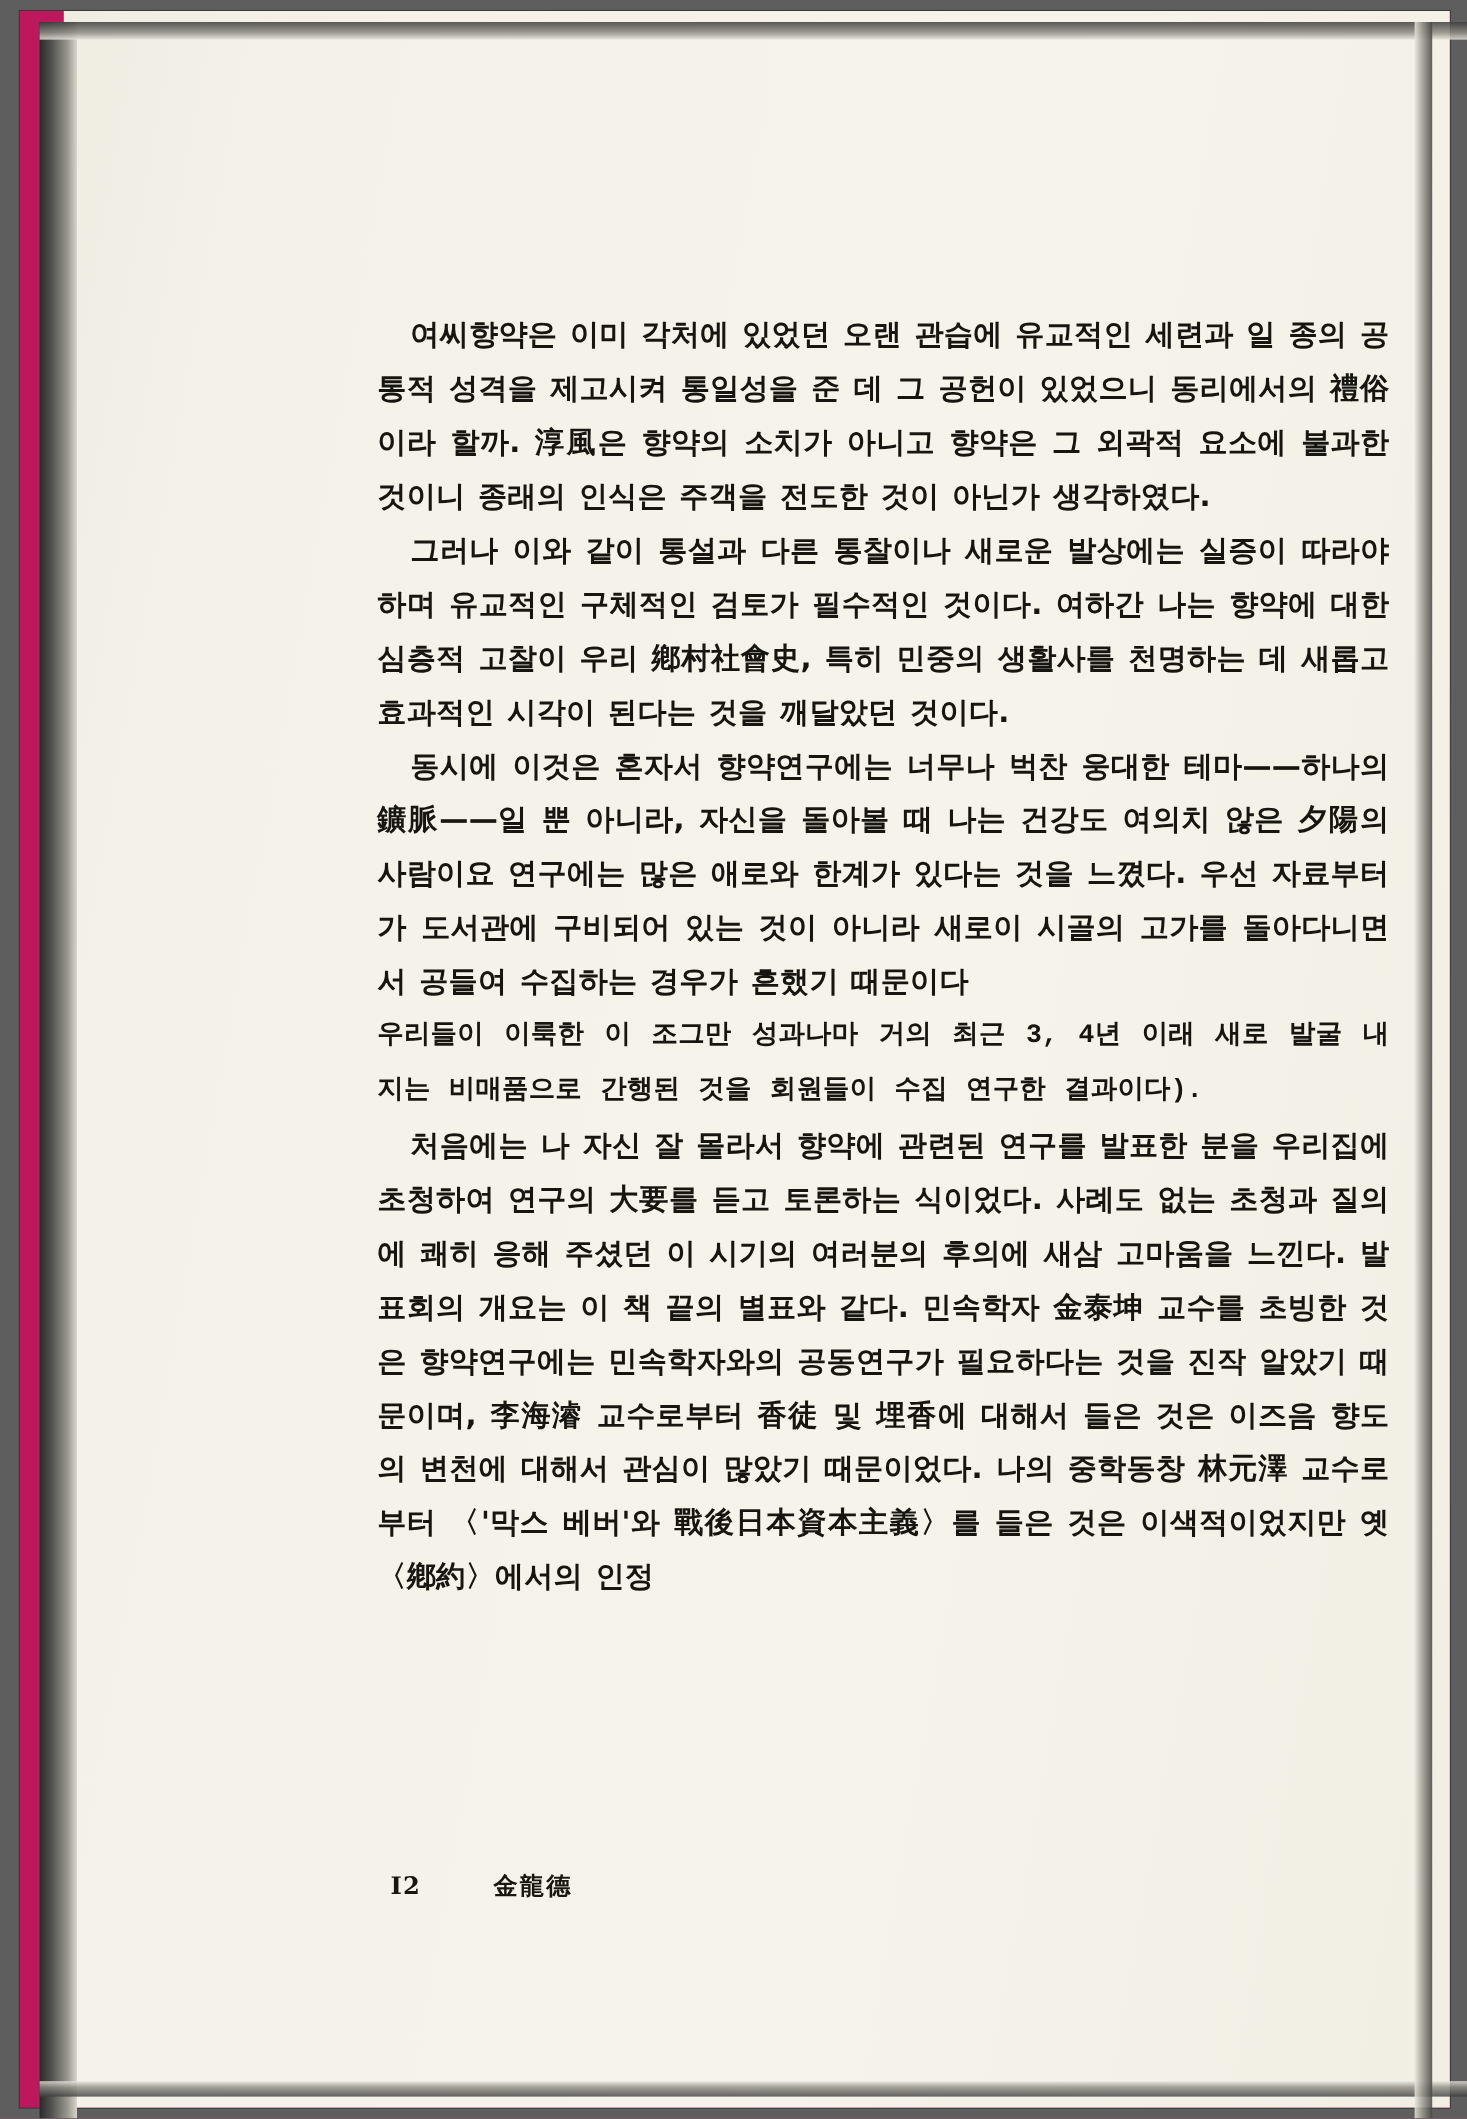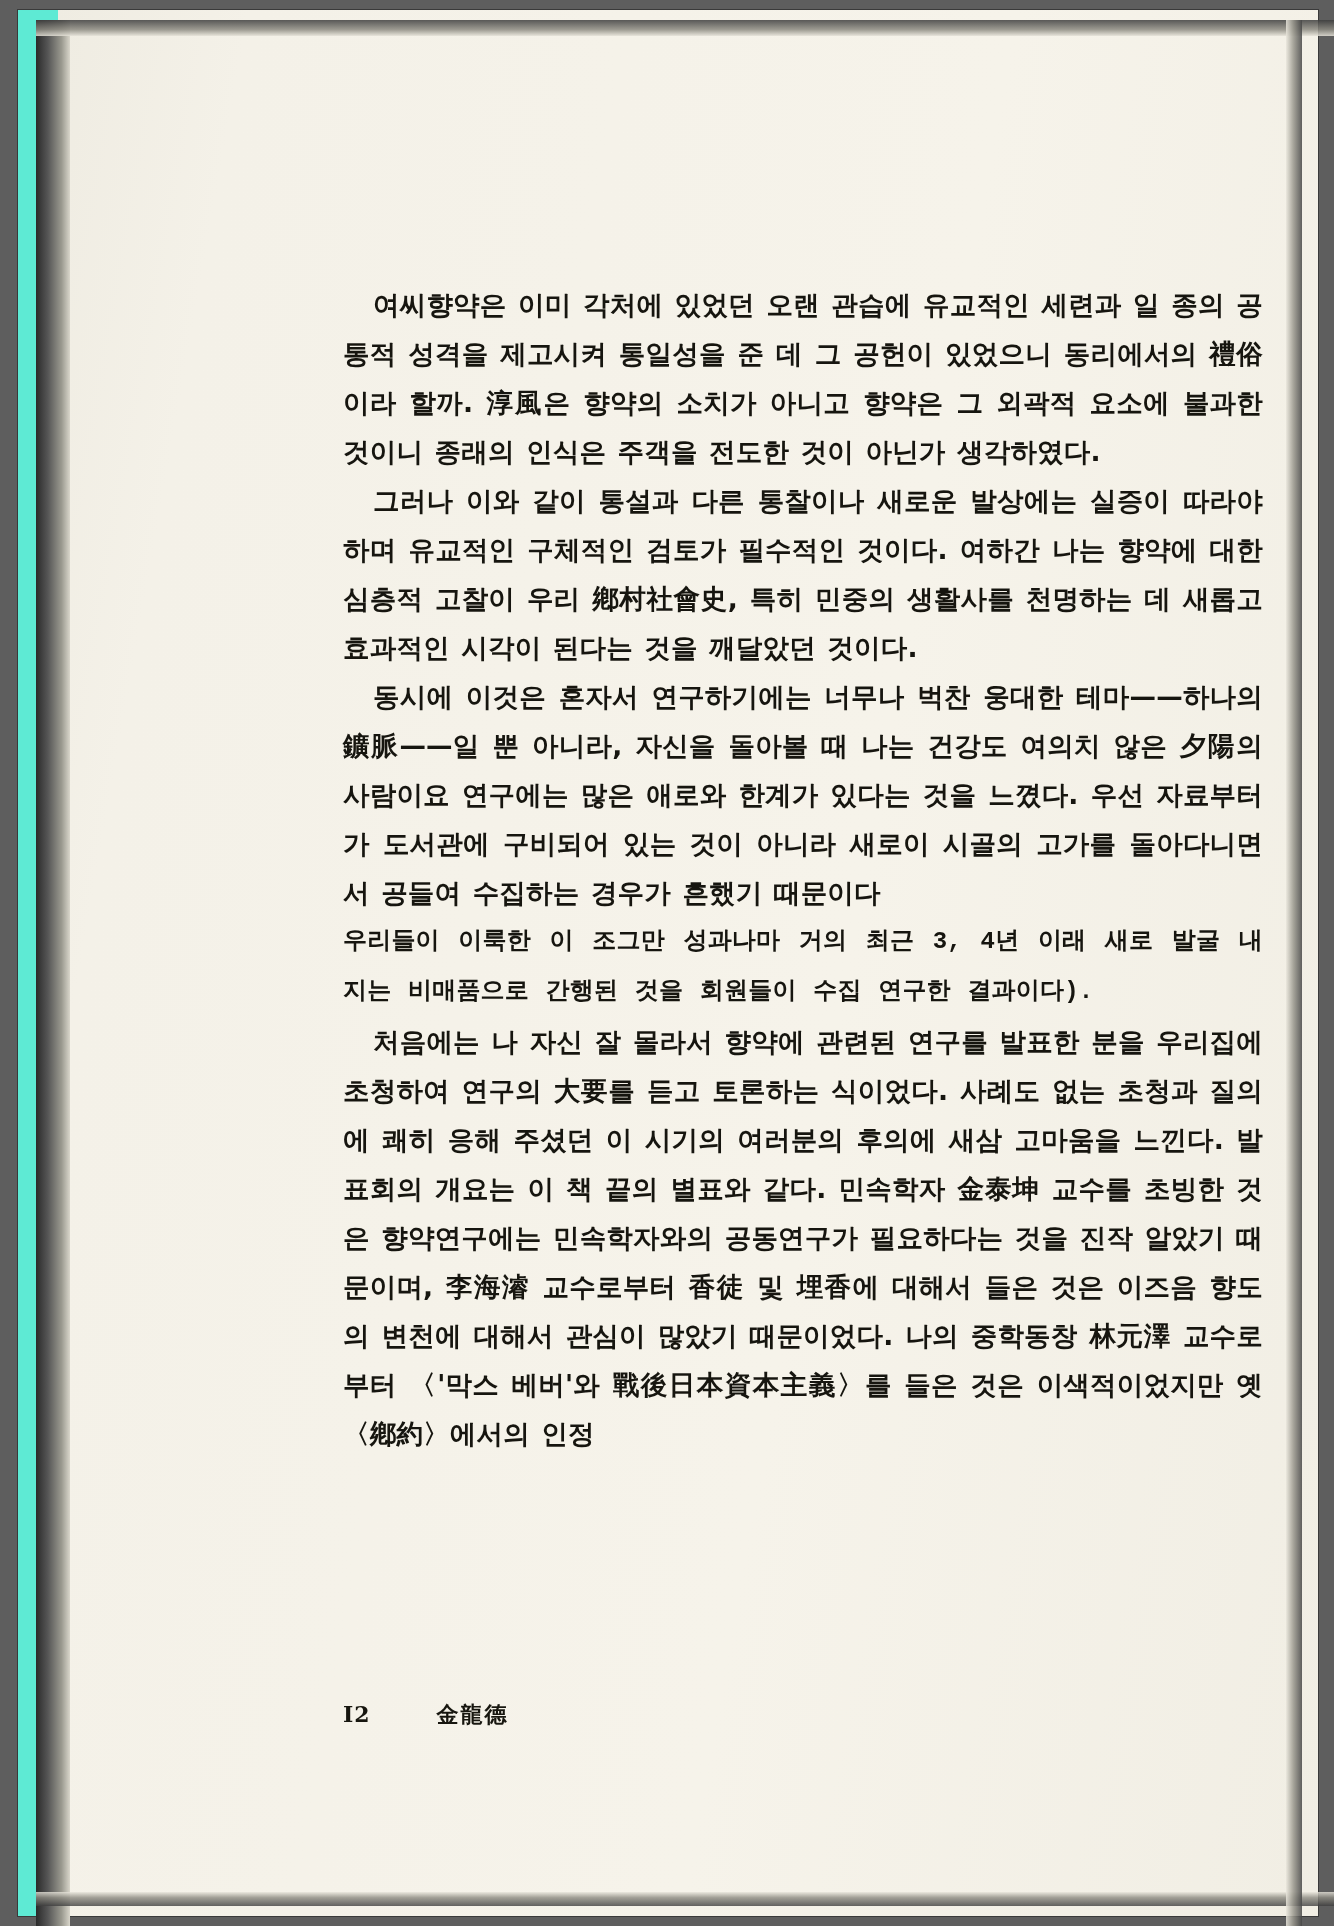--- a/index.html
+++ b/index.html
@@ -15,21 +15,21 @@
     overflow: hidden;
     font-family: "DejaVu Sans", sans-serif;
   }
   
   #scan {
     position: absolute;
     left: 18px;
     top: 10px;
     width: 1300px;
     height: 1906px;
-    background: #5eead4;
+    background: #be185d;
     box-shadow: 0 0 0 1px #3a3a3a;
   }
   #paper {
     position: absolute;
     left: 40px;
     top: 0px;
     width: 1260px;
     height: 1906px;
     background: linear-gradient(100deg, #efece2 0%, #f4f1e8 12%, #f6f3ea 60%, #f1eee4 100%);
   }
@@ -104,40 +104,41 @@
     width: 920px;
     font-size: 22px;
     color: #17160f;
     font-weight: 700;
   }
   #footer .pageno {
     display: inline-block;
     margin-right: 22px;
     font-family: "DejaVu Serif", serif;
     letter-spacing: 1px;
+    margin-left: 12px;
   }
   #footer .author {
     display: inline-block;
     font-family: "DejaVu Serif", serif;
     font-weight: 700;
     letter-spacing: 2px;
     margin-left: 44px;
   }
 </style>
 </head>
 <body>
 
 <div id="page">
   <div id="scan">
     <div id="paper">
 
       <div id="textblock">
         <p class="para indent">여씨향약은 이미 각처에 있었던 오랜 관습에 유교적인 세련과 일 종의 공통적 성격을 제고시켜 통일성을 준 데 그 공헌이 있었으니 동리에서의 禮俗이라 할까. 淳風은 향약의 소치가 아니고 향약은 그 외곽적 요소에 불과한 것이니 종래의 인식은 주객을 전도한 것이 아닌가 생각하였다.</p>
         <p class="para indent">그러나 이와 같이 통설과 다른 통찰이나 새로운 발상에는 실증이 따라야 하며 유교적인 구체적인 검토가 필수적인 것이다. 여하간 나는 향약에 대한 심층적 고찰이 우리 鄕村社會史, 특히 민중의 생활사를 천명하는 데 새롭고 효과적인 시각이 된다는 것을 깨달았던 것이다.</p>
-        <p class="para indent">동시에 이것은 혼자서 연구하기에는 너무나 벅찬 웅대한 테마——하나의 鑛脈——일 뿐 아니라, 자신을 돌아볼 때 나는 건강도 여의치 않은 夕陽의 사람이요 연구에는 많은 애로와 한계가 있다는 것을 느꼈다. 우선 자료부터가 도서관에 구비되어 있는 것이 아니라 새로이 시골의 고가를 돌아다니면서 공들여 수집하는 경우가 흔했기 때문이다</p>
+        <p class="para indent">동시에 이것은 혼자서 향약연구에는 너무나 벅찬 웅대한 테마——하나의 鑛脈——일 뿐 아니라, 자신을 돌아볼 때 나는 건강도 여의치 않은 夕陽의 사람이요 연구에는 많은 애로와 한계가 있다는 것을 느꼈다. 우선 자료부터가 도서관에 구비되어 있는 것이 아니라 새로이 시골의 고가를 돌아다니면서 공들여 수집하는 경우가 흔했기 때문이다</p>
         <p class="para small">우리들이 이룩한 이 조그만 성과나마 거의 최근 3, 4년 이래 새로 발굴 내지는 비매품으로 간행된 것을 회원들이 수집 연구한 결과이다).</p>
         <p class="para indent">처음에는 나 자신 잘 몰라서 향약에 관련된 연구를 발표한 분을 우리집에 초청하여 연구의 大要를 듣고 토론하는 식이었다. 사례도 없는 초청과 질의에 쾌히 응해 주셨던 이 시기의 여러분의 후의에 새삼 고마움을 느낀다. 발표회의 개요는 이 책 끝의 별표와 같다. 민속학자 金泰坤 교수를 초빙한 것은 향약연구에는 민속학자와의 공동연구가 필요하다는 것을 진작 알았기 때문이며, 李海濬 교수로부터 香徒 및 埋香에 대해서 들은 것은 이즈음 향도의 변천에 대해서 관심이 많았기 때문이었다. 나의 중학동창 林元澤 교수로부터 〈'막스 베버'와 戰後日本資本主義〉를 들은 것은 이색적이었지만 옛 〈鄕約〉에서의 인정</p>
       </div>
 
       <div id="footer">
         <span class="pageno">I2</span><span class="author">金龍德</span>
       </div>
 
     </div>
     <div id="gutter"></div>

